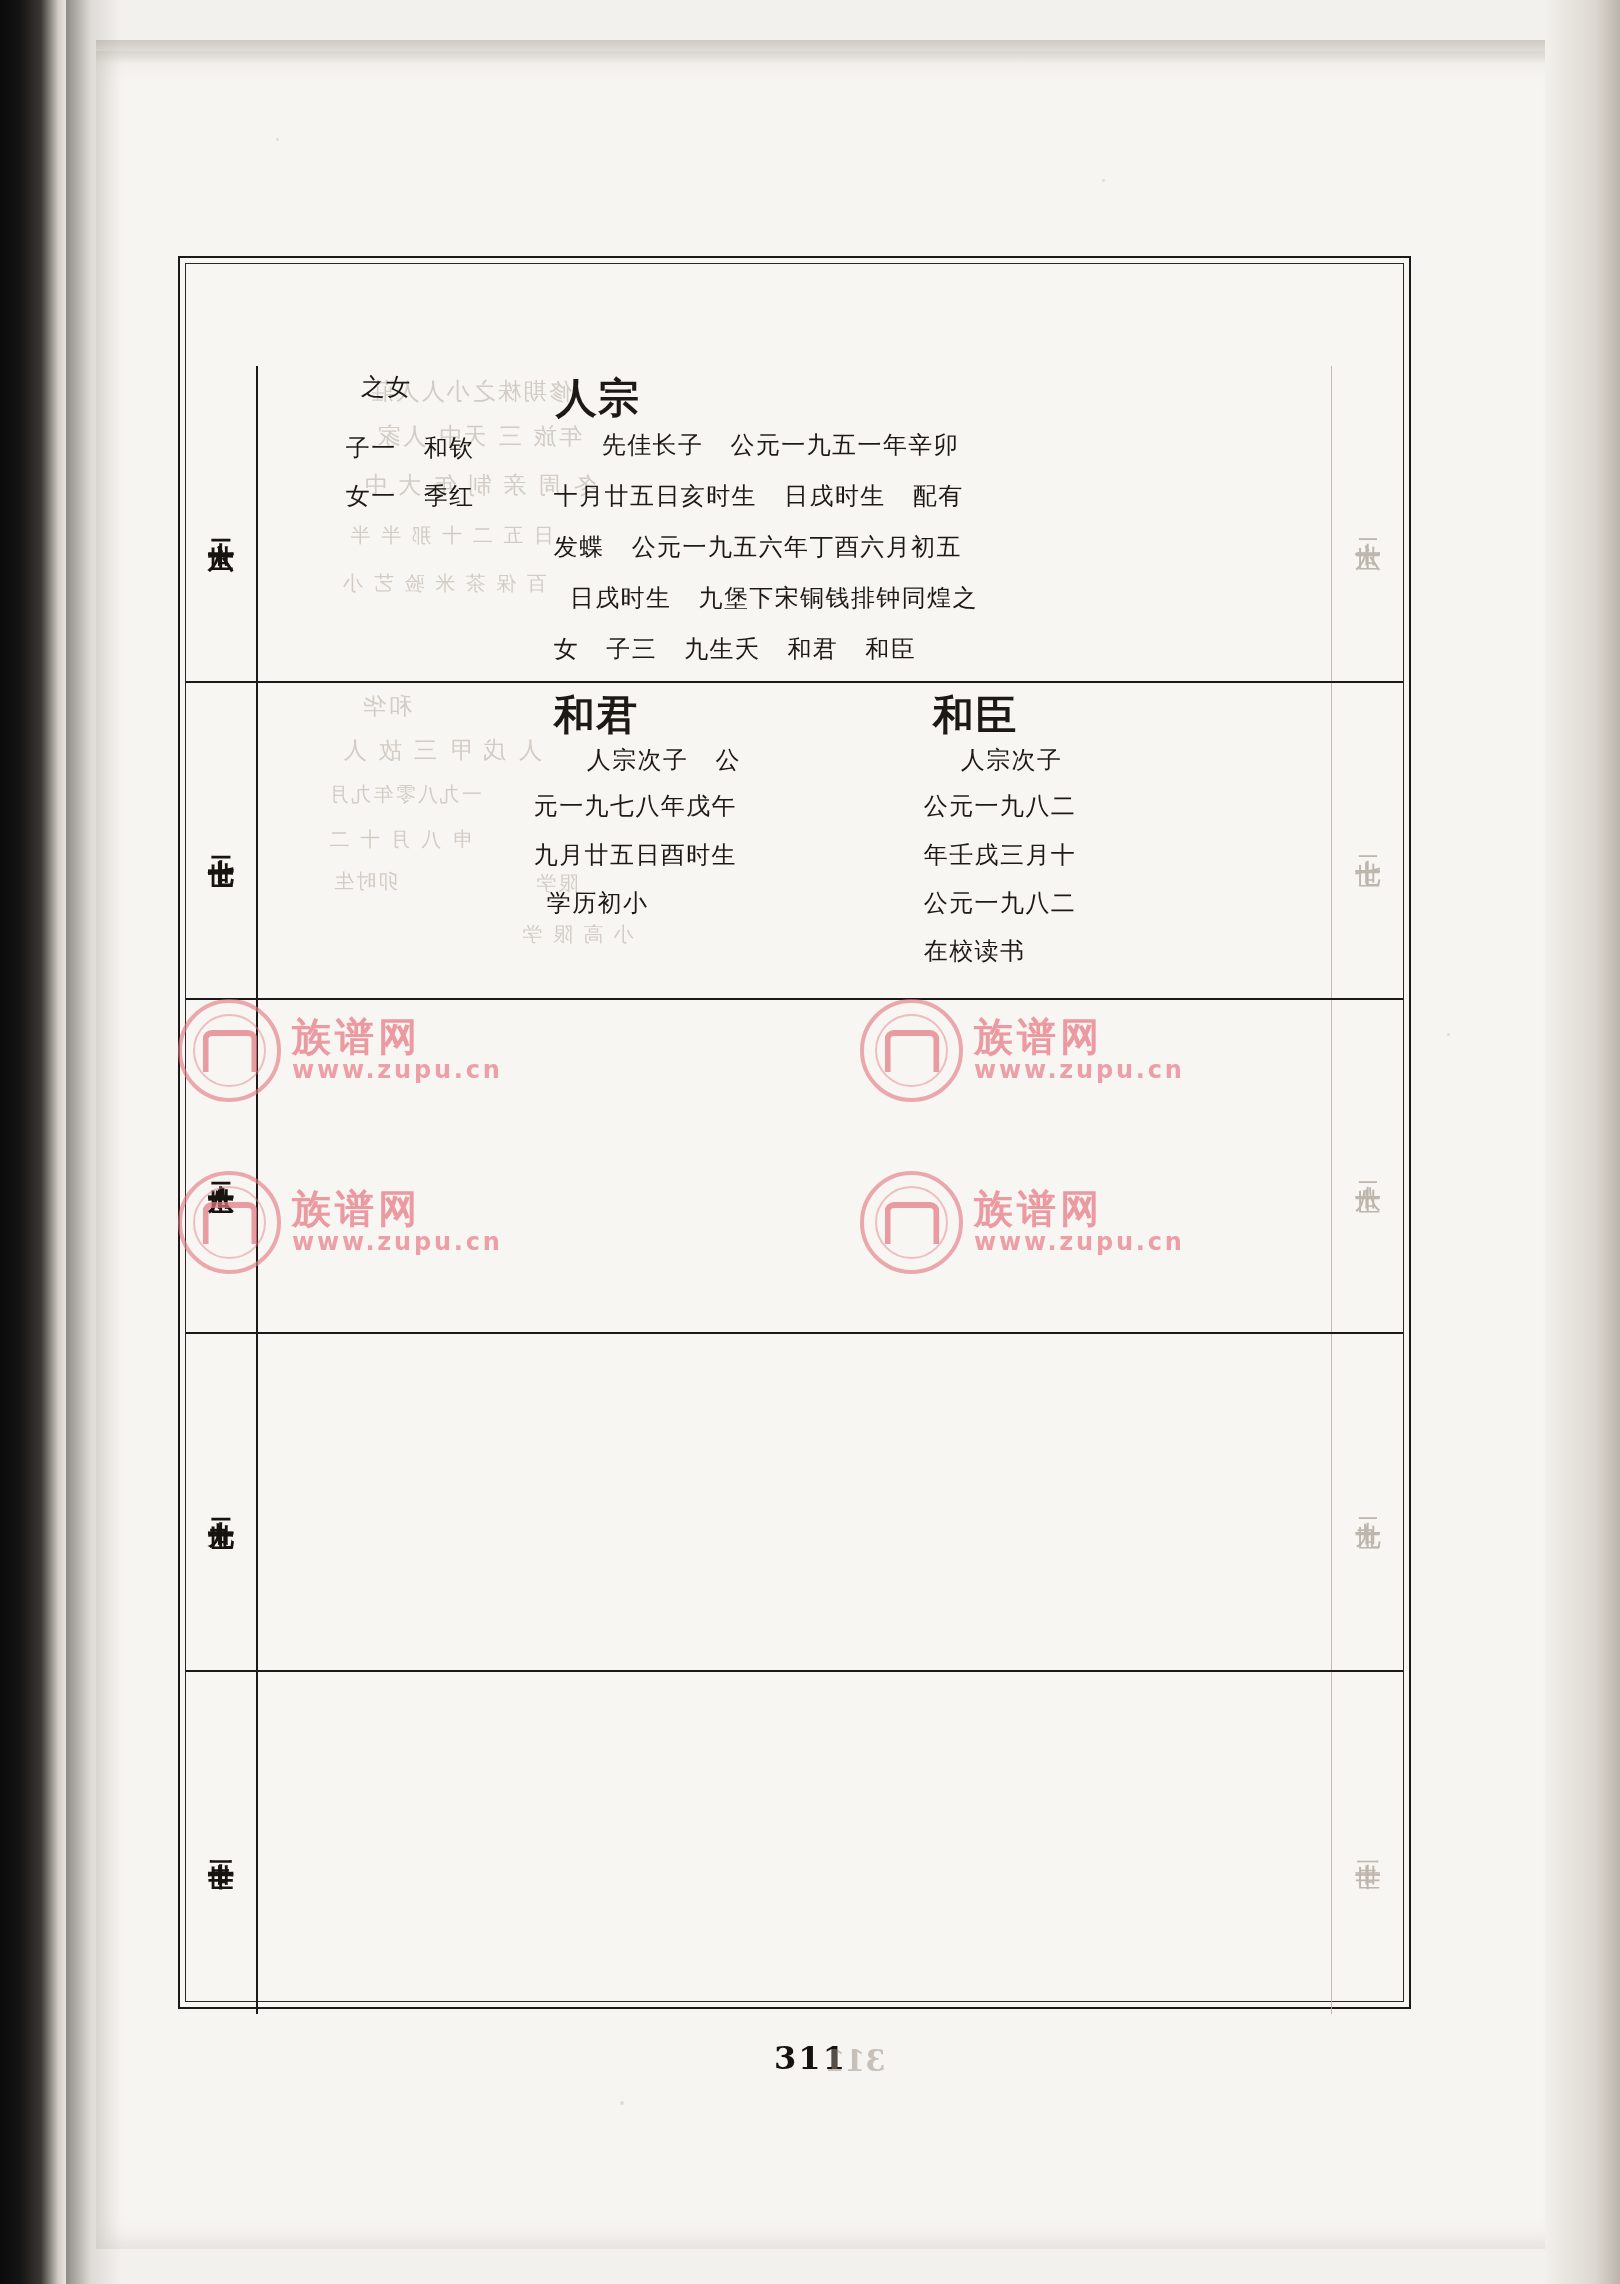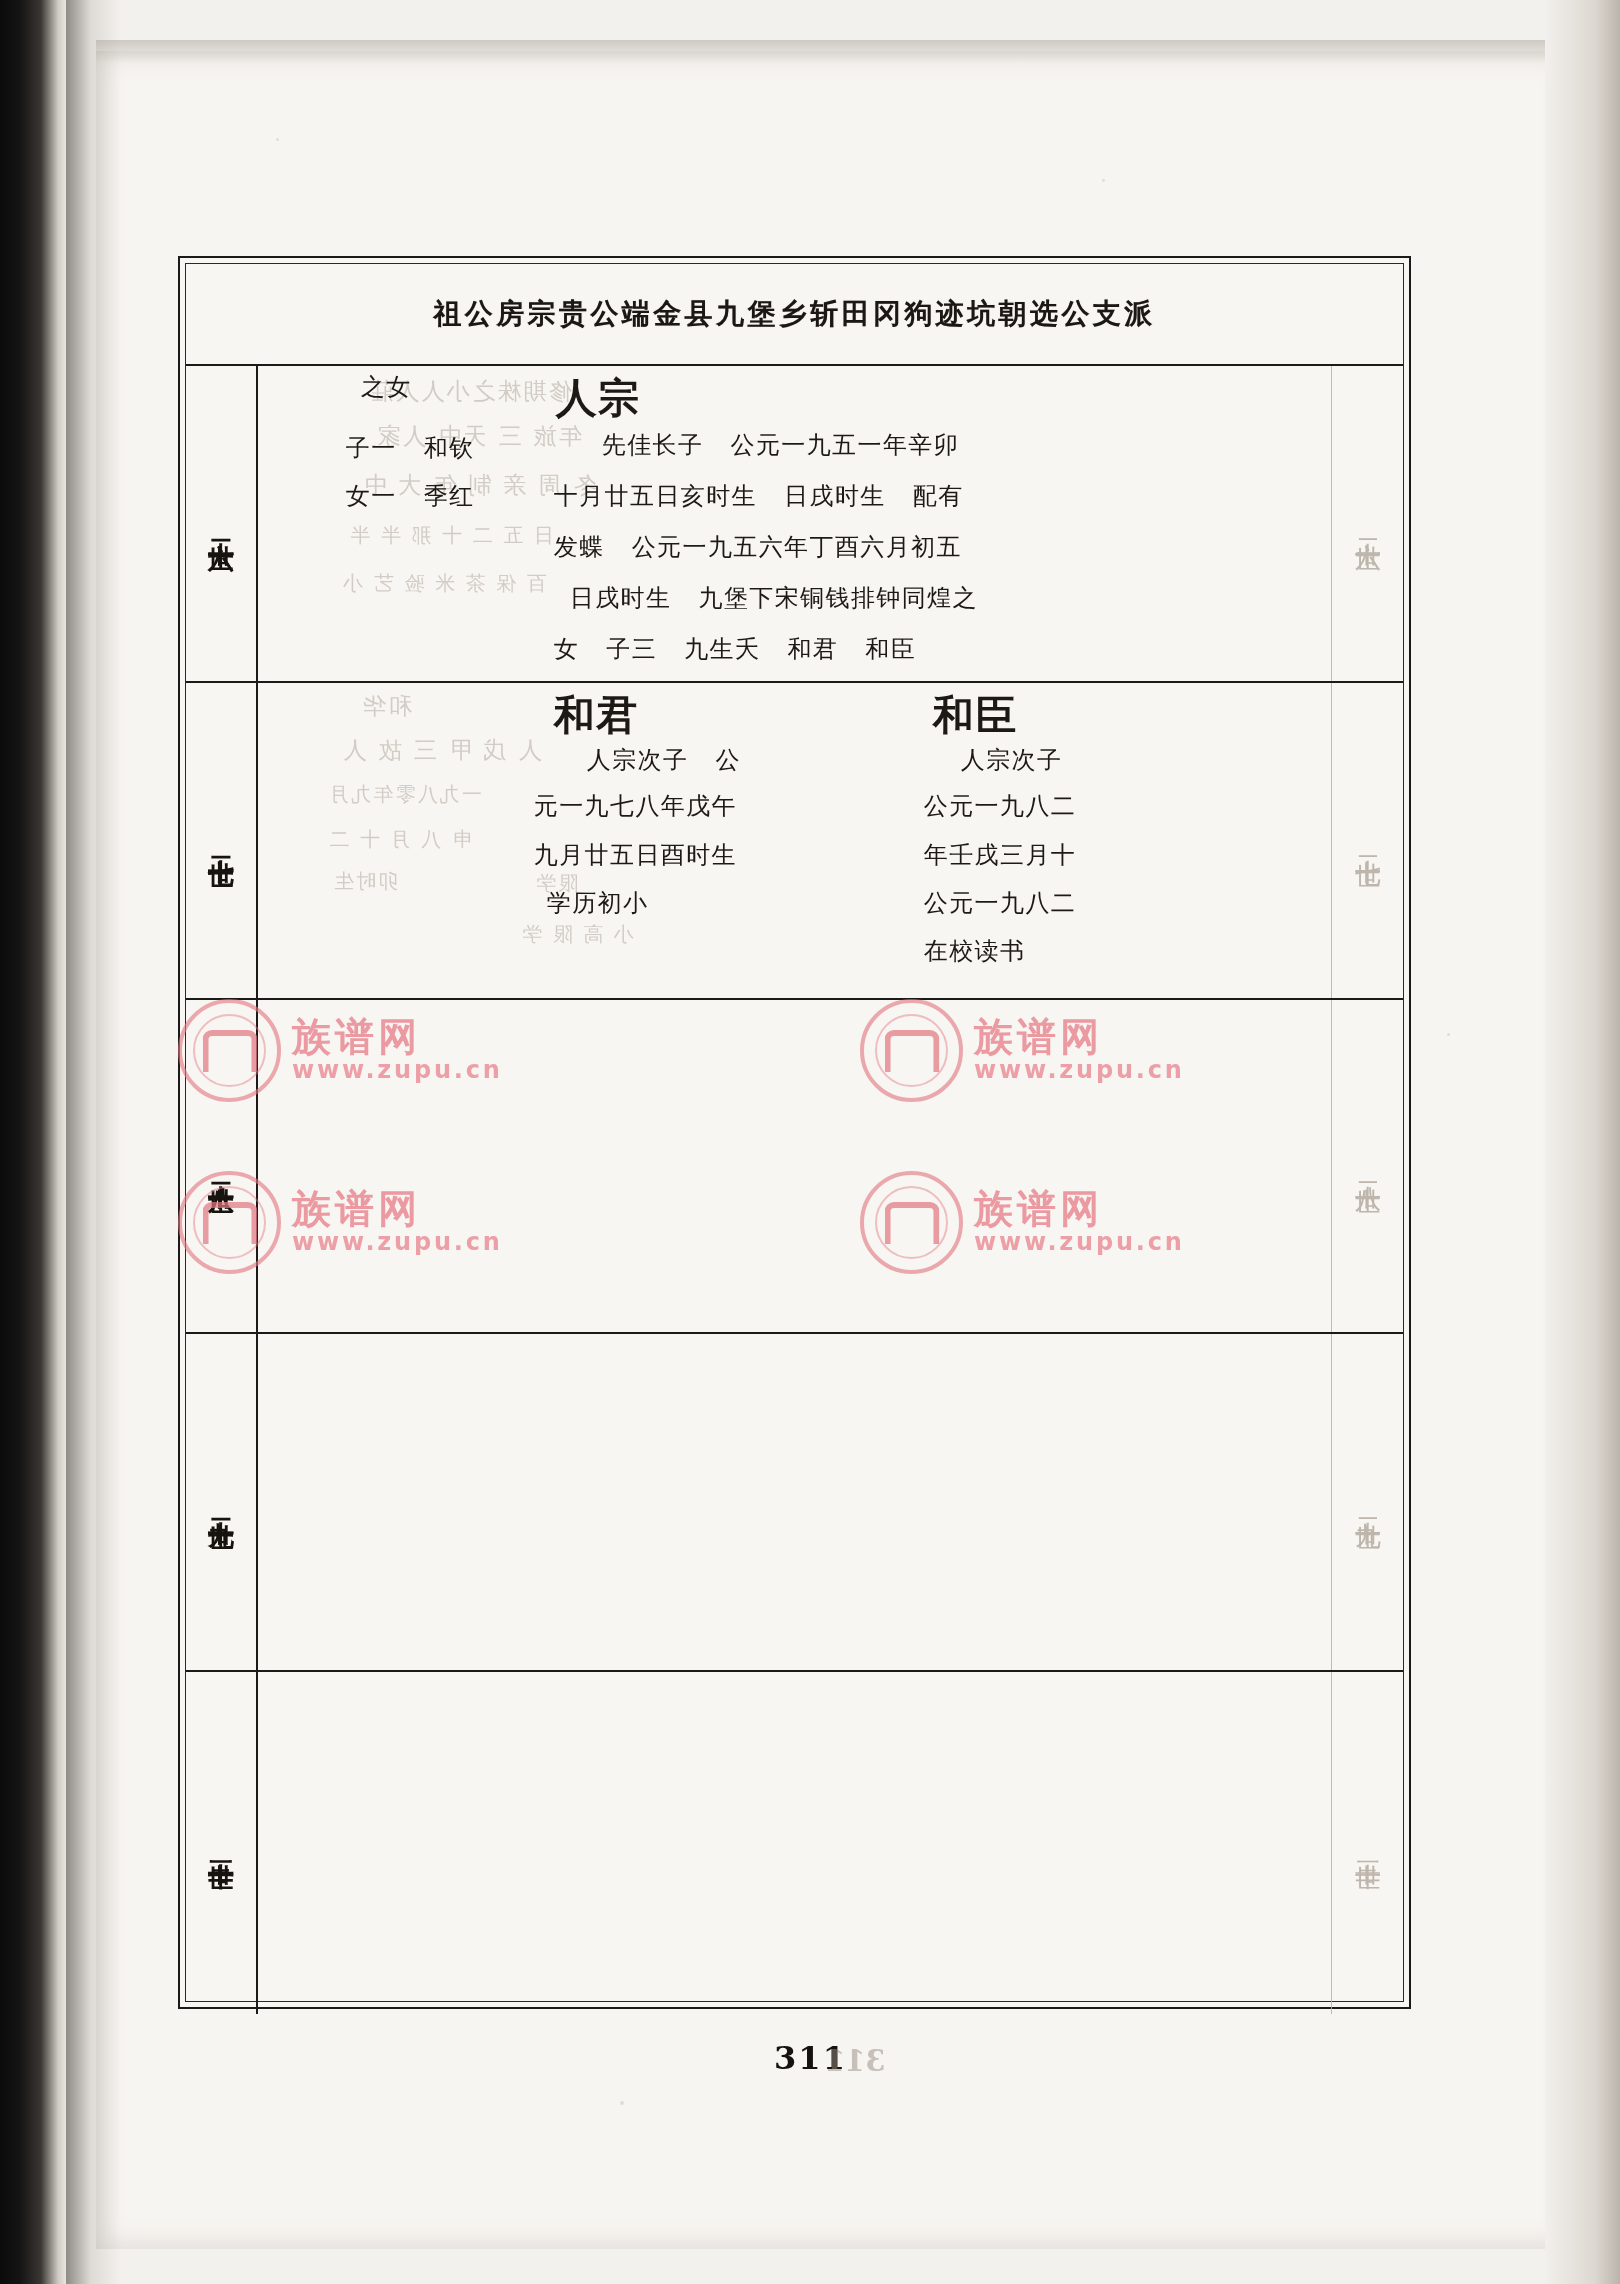--- a/index.html
+++ b/index.html
@@ -254,23 +254,20 @@
   <div class="page-right-edge"></div>
 
   <div class="speck" style="left:276px;top:138px;width:3.4px;height:3.4px;"></div>
   <div class="speck" style="left:1102px;top:179px;width:2.8px;height:2.8px;"></div>
   <div class="speck" style="left:620px;top:2101px;width:4.1px;height:4.1px;"></div>
   <div class="speck" style="left:1447px;top:1033px;width:3.4px;height:3.4px;"></div>
 
   <div class="frame">
     <div class="frame-inner">
 
-      <div class="title-band">
-        <div class="title-text">祖公房宗贵公端金县九堡乡斩田冈狗迹坑朝选公支派</div>
-      </div>
 
       <div class="rows">
 
         <div class="gen-row" style="height:317px;">
           <div class="gen-label-left">二十六世</div>
           <div class="gen-body">
 
             <div class="ghost m" style="left:110px;top:9.6px;">修期株之小人人莊</div>
             <div class="ghost m" style="left:117px;top:54px;">年旅 三 天中 人家</div>
             <div class="ghost m" style="left:103px;top:103px;">冬 周 亲 制 年 大 中</div>

